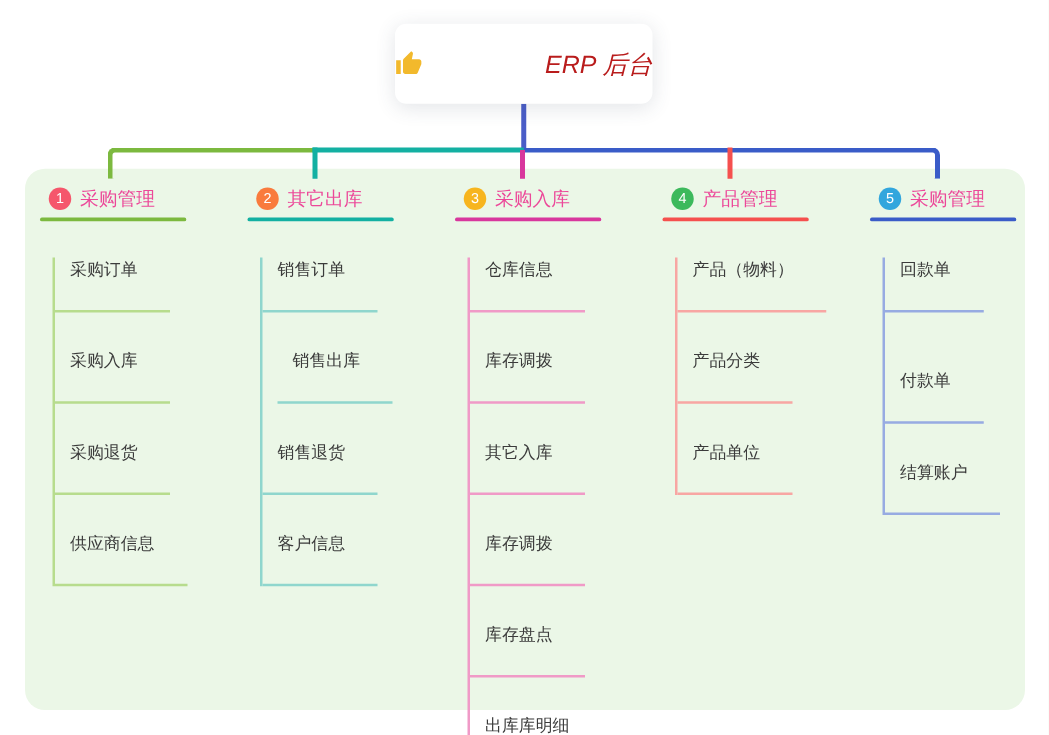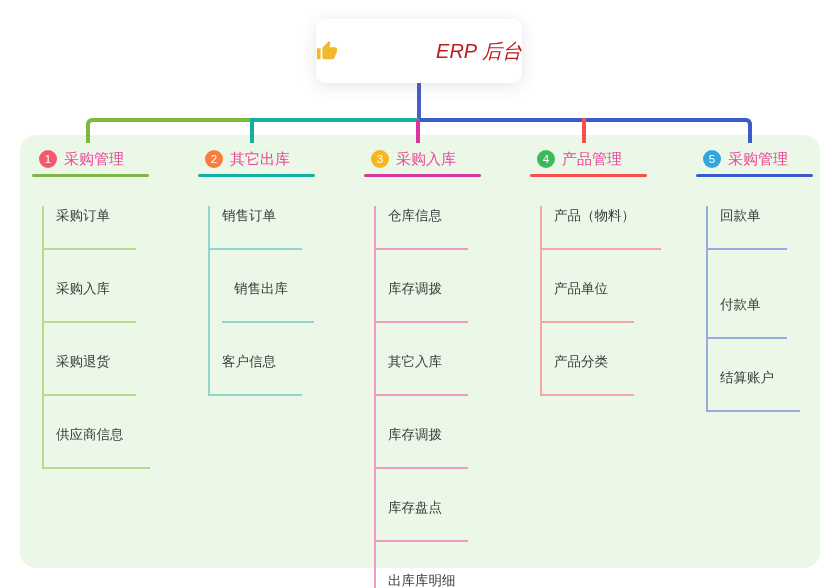--- a/index.html
+++ b/index.html
@@ -87,20 +87,21 @@
     </div>
     <div class="col" style="left: 198px;">
       <div class="title-row">
         <span class="badge" style="background: rgb(249, 123, 61);">2</span>
         <span class="title">其它出库</span>
       </div>
       <div class="t-line" style="background: rgb(19, 176, 162);"></div>
       <div class="children" style="border-left-color: rgb(143, 214, 205);">
         <div class="child" style="border-bottom-color: rgb(143, 214, 205);">销售订单</div>
         <div class="child" style="border-bottom-color: rgb(143, 214, 205); margin-left: 12px;">销售出库</div>
+        <div class="child" style="border-bottom-color: rgb(143, 214, 205);">销售退货</div>
         <div class="child" style="border-bottom-color: rgb(143, 214, 205);">客户信息</div>
       </div>
     </div>
     <div class="col" style="left: 364px;">
       <div class="title-row">
         <span class="badge" style="background: rgb(247, 181, 30);">3</span>
         <span class="title">采购入库</span>
       </div>
       <div class="t-line" style="background: rgb(216, 55, 157);"></div>
       <div class="children" style="border-left-color: rgb(240, 154, 199); font-family: Liberation Serif, serif;">
@@ -113,22 +114,22 @@
       </div>
     </div>
     <div class="col" style="left: 530px;">
       <div class="title-row">
         <span class="badge" style="background: rgb(60, 185, 92);">4</span>
         <span class="title">产品管理</span>
       </div>
       <div class="t-line" style="background: rgb(245, 80, 78);"></div>
       <div class="children" style="border-left-color: rgb(248, 166, 163);">
         <div class="child" style="border-bottom-color: rgb(248, 166, 163);">产品（物料）</div>
+        <div class="child" style="border-bottom-color: rgb(248, 166, 163);">产品分类</div>
         <div class="child" style="border-bottom-color: rgb(248, 166, 163);">产品单位</div>
-        <div class="child" style="border-bottom-color: rgb(248, 166, 163);">产品分类</div>
       </div>
     </div>
     <div class="col" style="left: 696px;">
       <div class="title-row">
         <span class="badge" style="background: rgb(50, 166, 221);">5</span>
         <span class="title">采购管理</span>
       </div>
       <div class="t-line" style="background: rgb(58, 92, 200);"></div>
       <div class="children" style="border-left-color: rgb(151, 171, 226);">
         <div class="child" style="border-bottom-color: rgb(151, 171, 226);">回款单</div>

